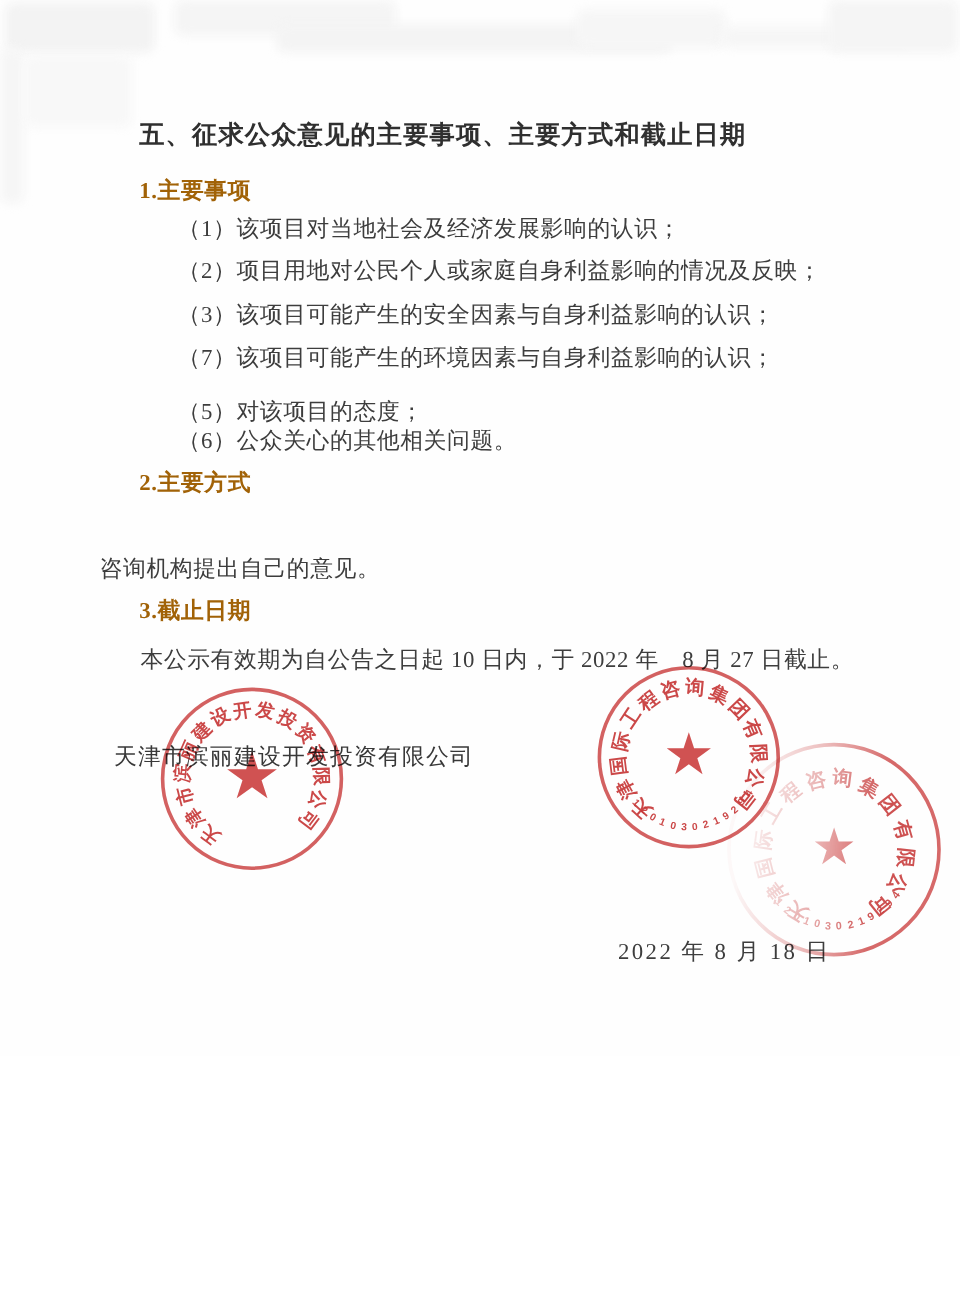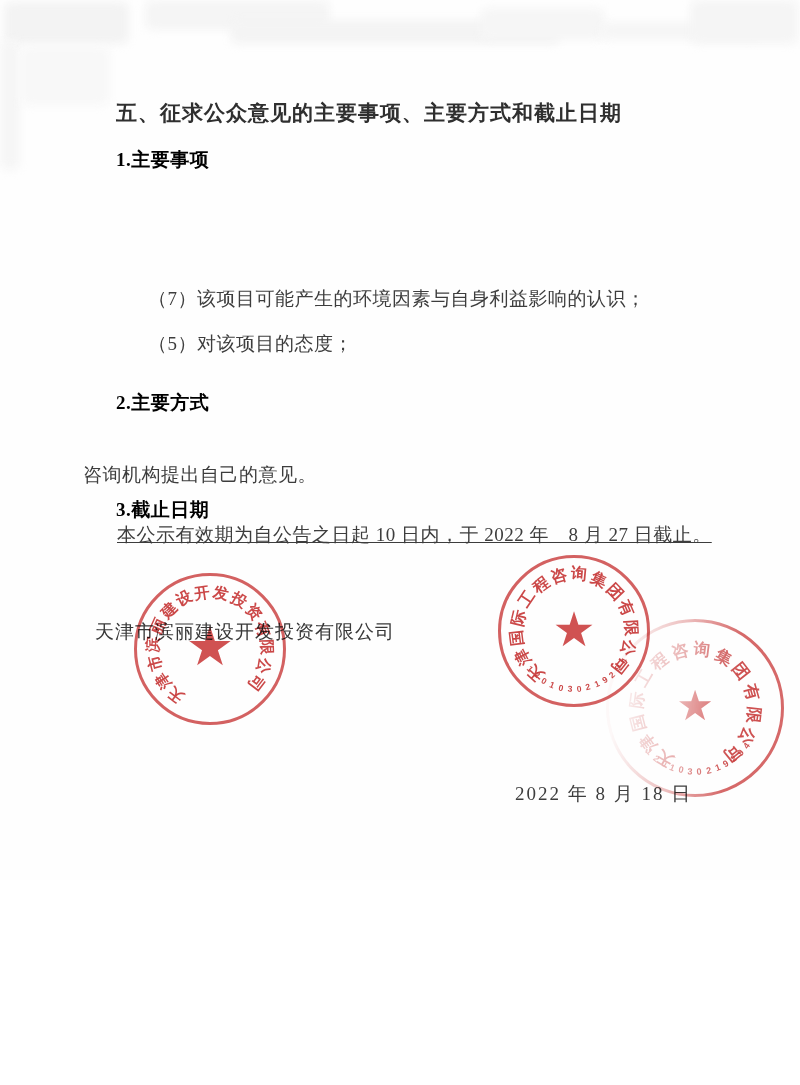--- a/index.html
+++ b/index.html
@@ -4,21 +4,21 @@
 <style>
   html,body{margin:0;padding:0;background:#ffffff;}
   #page{
     position:relative;width:800px;height:880px;overflow:hidden;
     background:#fefefe;
     font-family:"Liberation Serif","DejaVu Serif",serif;
     color:#3a3a3a;
   }
   .line{position:absolute;white-space:nowrap;line-height:1.2;}
   .heading{font-family:"Liberation Sans","DejaVu Sans",sans-serif;font-weight:700;font-size:21px;letter-spacing:1px;color:#2f2f2f;}
-  .subhead{font-weight:700;font-size:19px;letter-spacing:0.5px;color:#000000;}
+  .subhead{font-weight:700;font-size:19px;letter-spacing:0.5px;color:#a16207;}
   .body-text{font-size:19px;letter-spacing:0.5px;color:#3d3d3d;}
   .sig{font-size:19px;letter-spacing:1px;color:#383838;}
   .date-line{font-size:19px;letter-spacing:2px;color:#3d3d3d;}
 
   
   .noise{position:absolute;filter:blur(4px);border-radius:8px;}
 
   
   #seal-layer{position:absolute;left:0;top:0;width:800px;height:1085px;pointer-events:none;}
   .seal-group{position:absolute;mix-blend-mode:multiply;filter:blur(0.6px);}
@@ -51,28 +51,32 @@
   <div class="noise" style="left:480px;top:8px;width:125px;height:32px;background:#f6f6f6;"></div>
   <div class="noise" style="left:600px;top:22px;width:160px;height:18px;background:#f6f6f6;"></div>
   <div class="noise" style="left:690px;top:0px;width:108px;height:44px;background:#f5f5f5;"></div>
   <div class="noise" style="left:0px;top:40px;width:20px;height:130px;background:#f6f6f6;"></div>
   <div class="noise" style="left:20px;top:46px;width:90px;height:60px;background:#f8f8f8;"></div>
 
   <div class="line heading" style="left:116px;top:100px;">五、征求公众意见的主要事项、主要方式和截止日期</div>
 
   <div class="line subhead" style="left:116px;top:149px;">1.主要事项</div>
 
+  <div class="line body-text" style="left:148px;top:181px;">（1）该项目对当地社会及经济发展影响的认识；</div>
+  <div class="line body-text" style="left:148px;top:216px;">（2）项目用地对公民个人或家庭自身利益影响的情况及反映；</div>
+  <div class="line body-text" style="left:148px;top:252px;">（3）该项目可能产生的安全因素与自身利益影响的认识；</div>
   <div class="line body-text" style="left:148px;top:288px;">（7）该项目可能产生的环境因素与自身利益影响的认识；</div>
   <div class="line body-text" style="left:148px;top:333px;">（5）对该项目的态度；</div>
+  <div class="line body-text" style="left:148px;top:357px;">（6）公众关心的其他相关问题。</div>
 
   <div class="line subhead" style="left:116px;top:392px;">2.主要方式</div>
   <div class="line body-text" style="left:83px;top:464px;">咨询机构提出自己的意见。</div>
 
   <div class="line subhead" style="left:116px;top:499px;">3.截止日期</div>
-  <div class="line body-text" style="left:117px;top:524px;text-decoration:underline;">本公示有效期为自公告之日起 10 日内，于 2022 年　8 月 27 日截止。</div>
+  <div class="line body-text" style="left:117px;top:540px;">本公示有效期为自公告之日起 10 日内，于 2022 年　8 月 27 日截止。</div>
 
   <div class="line sig" style="left:95px;top:621px;text-align:center;">天津市滨丽建设开发投资有限公司</div>
 
   <div class="line date-line" style="left:515px;top:783px;">2022 年 8 月 18 日</div>
 
   <div id="seal-layer">
       <div class="seal-group" style="left: 118px; top: 557px; height: 184px; width: 184px;">
         <div class="seal-ring" style="top: 16px; left: 16px; height: 152px; width: 152px; border-width: 3.5px;"></div>
         <div class="seal-star" style="left: 92px; top: 92px; font-size: 54px;">★</div>
         <span class="seal-char" style="left: 57.6965px; top: 137.522px; font-size: 15.5px; transform: translate(-50%, -50%) rotate(-143deg);">天</span>

